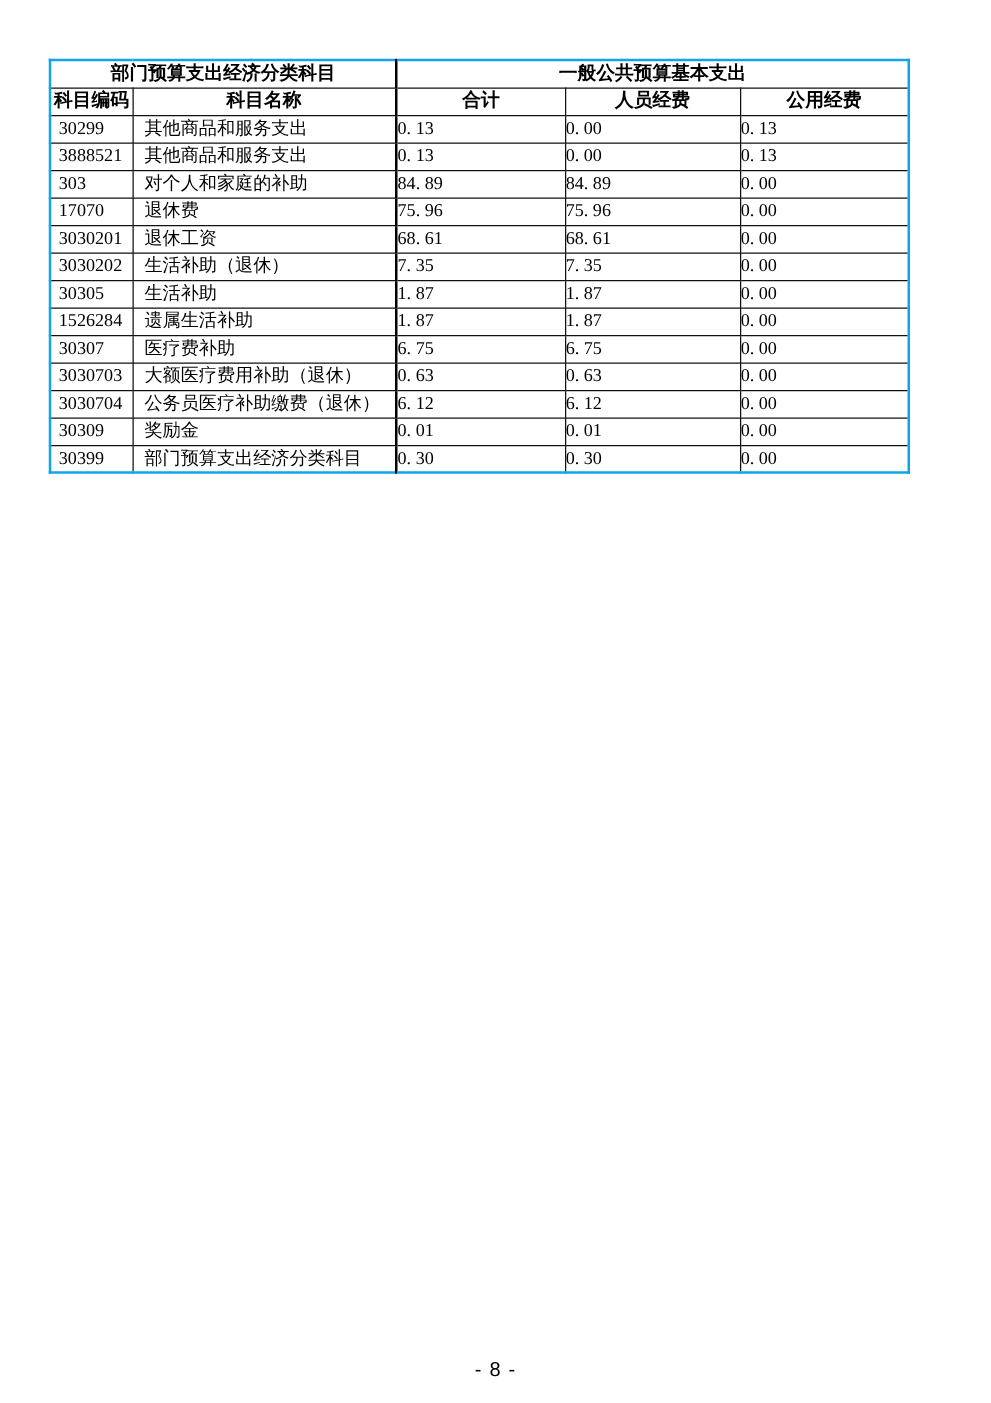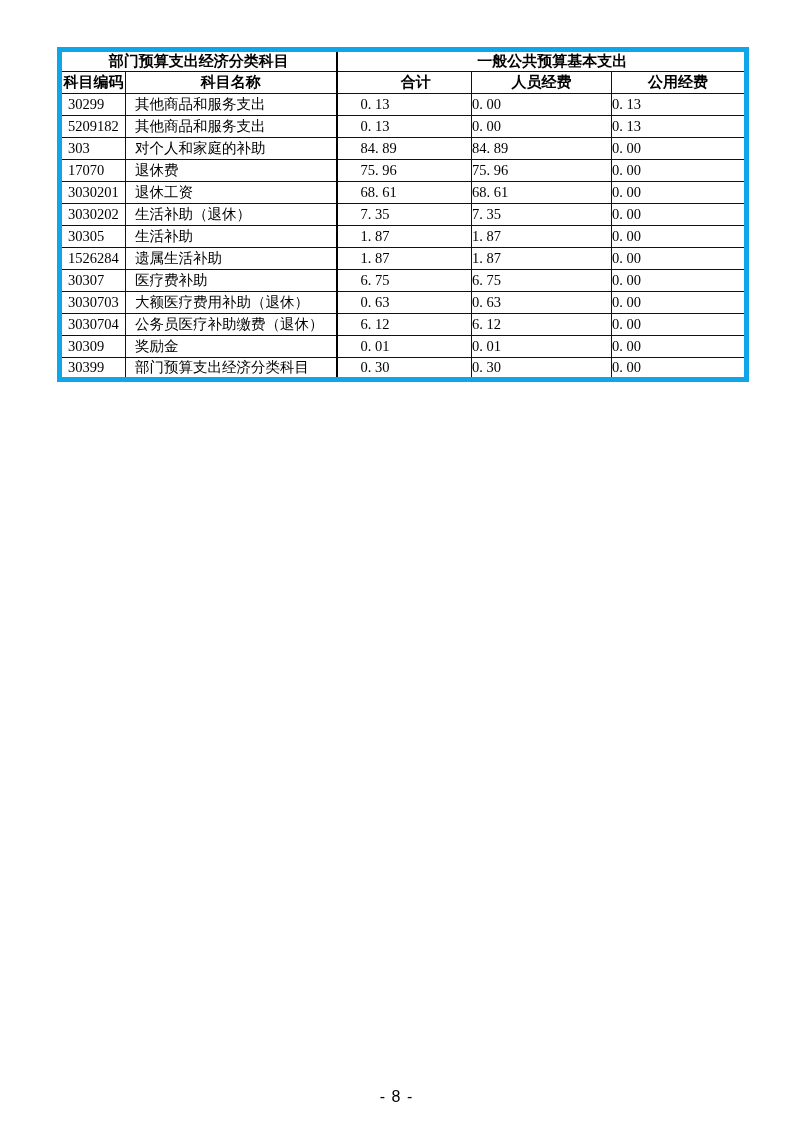--- a/index.html
+++ b/index.html
@@ -8,43 +8,43 @@
     position: relative;
     width: 793px;
     height: 1122px;
     background: #ffffff;
     font-family: "Liberation Serif", "DejaVu Serif", serif;
     color: #000000;
     overflow: hidden;
   }
   table.budget {
     position: absolute;
-    left: 57px;
+    left: 39px;
     top: 47px;
     width: 687px;
     border-collapse: collapse;
     table-layout: fixed;
-    border: 5px solid #0ea5e9;
+    border: 2px solid #0ea5e9;
   }
   table.budget th, table.budget td {
     border: 1px solid #111111;
     height: 22px;
     font-size: 14.5px;
     line-height: 1;
     vertical-align: middle;
     white-space: nowrap;
     overflow: hidden;
   }
   table.budget th {
     font-weight: bold;
     text-align: center;
     font-size: 15px;
   }
   
-  table.budget .grp-div { border-left: 2px solid #000000; padding-left: 23px; }
+  table.budget .grp-div { border-left: 2px solid #000000; }
   td.cell-code { text-align: left; padding-left: 6px; font-family: Liberation Serif, serif; }
   td.cell-name { text-align: left; padding-left: 9px; margin-left: 32px; }
   td.cell-num  { text-align: left; padding-right: 3px; }
   .footer {
     position: absolute;
     left: 0;
     top: 1088px;
     width: 793px;
     text-align: center;
     font-size: 16px;
@@ -81,21 +81,21 @@
     </thead>
     <tbody>
         <tr>
           <td class="cell-code">30299</td>
           <td class="cell-name">其他商品和服务支出</td>
           <td class="cell-num grp-div">0. 13</td>
           <td class="cell-num">0. 00</td>
           <td class="cell-num">0. 13</td>
         </tr>
         <tr>
-          <td class="cell-code">5209182</td>
+          <td class="cell-code">3888521</td>
           <td class="cell-name">其他商品和服务支出</td>
           <td class="cell-num grp-div">0. 13</td>
           <td class="cell-num">0. 00</td>
           <td class="cell-num">0. 13</td>
         </tr>
         <tr>
           <td class="cell-code">303</td>
           <td class="cell-name">对个人和家庭的补助</td>
           <td class="cell-num grp-div">84. 89</td>
           <td class="cell-num">84. 89</td>

